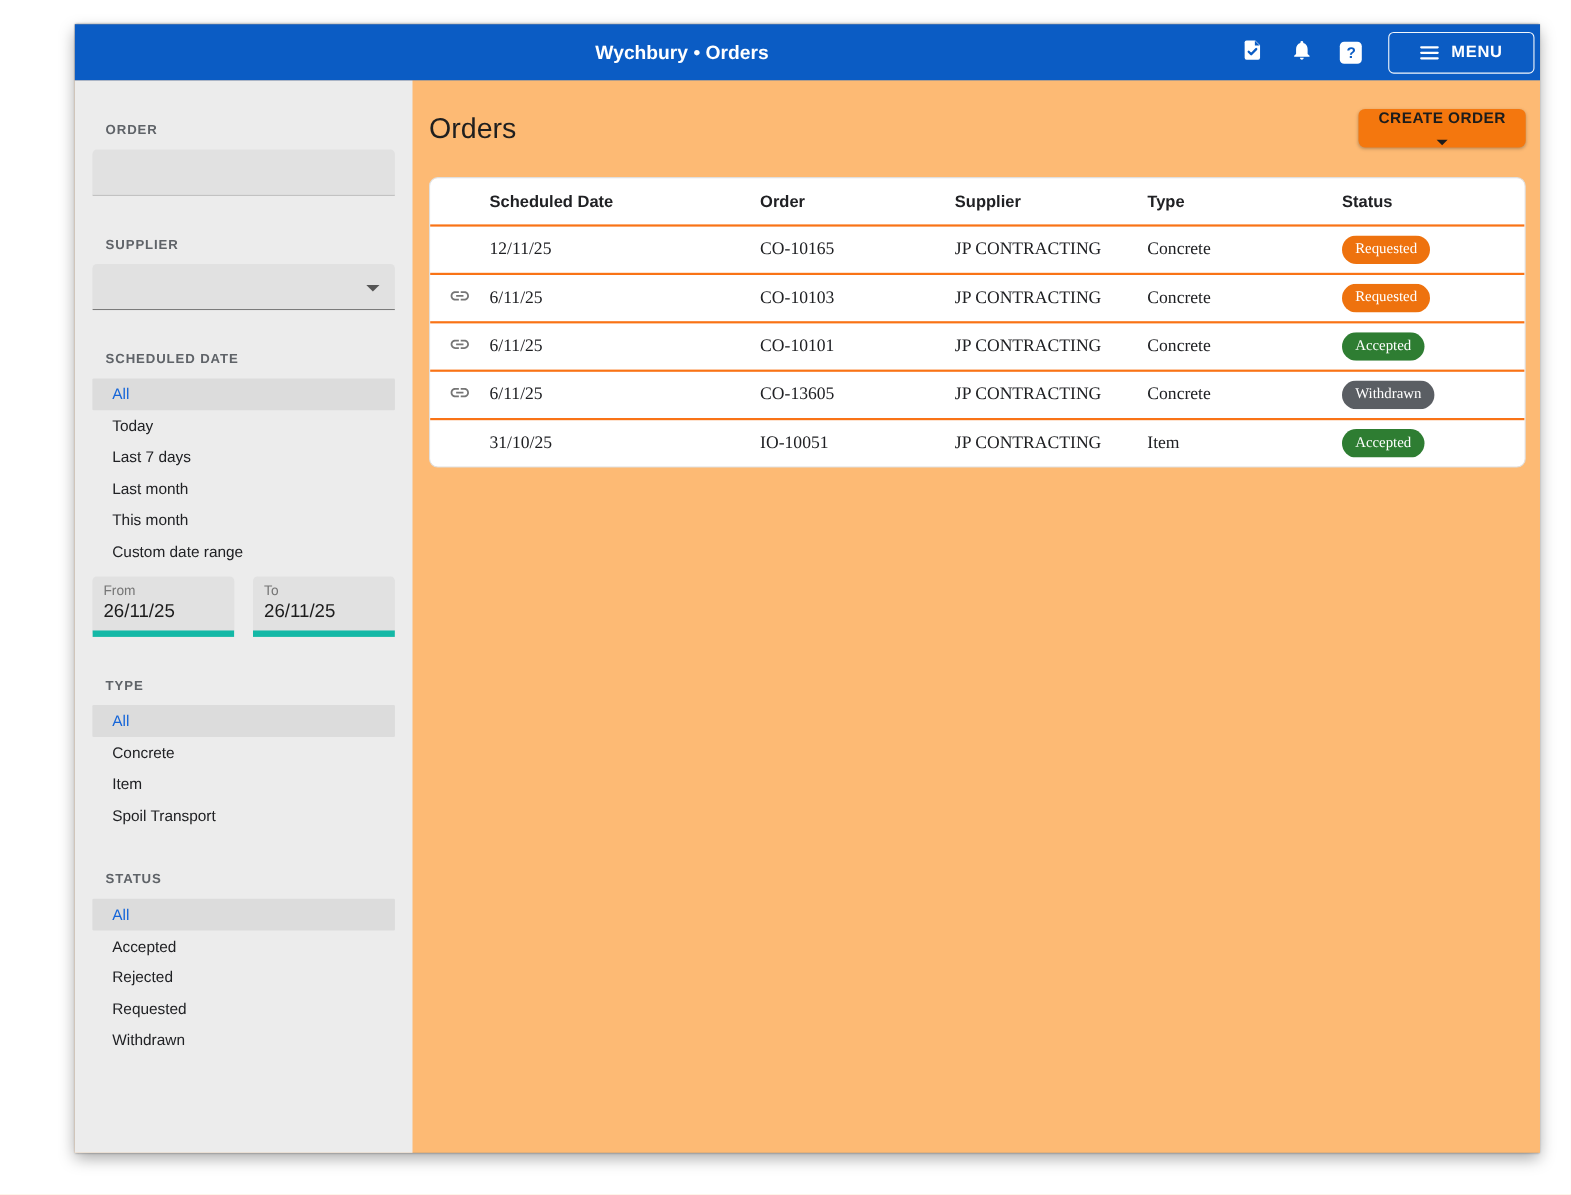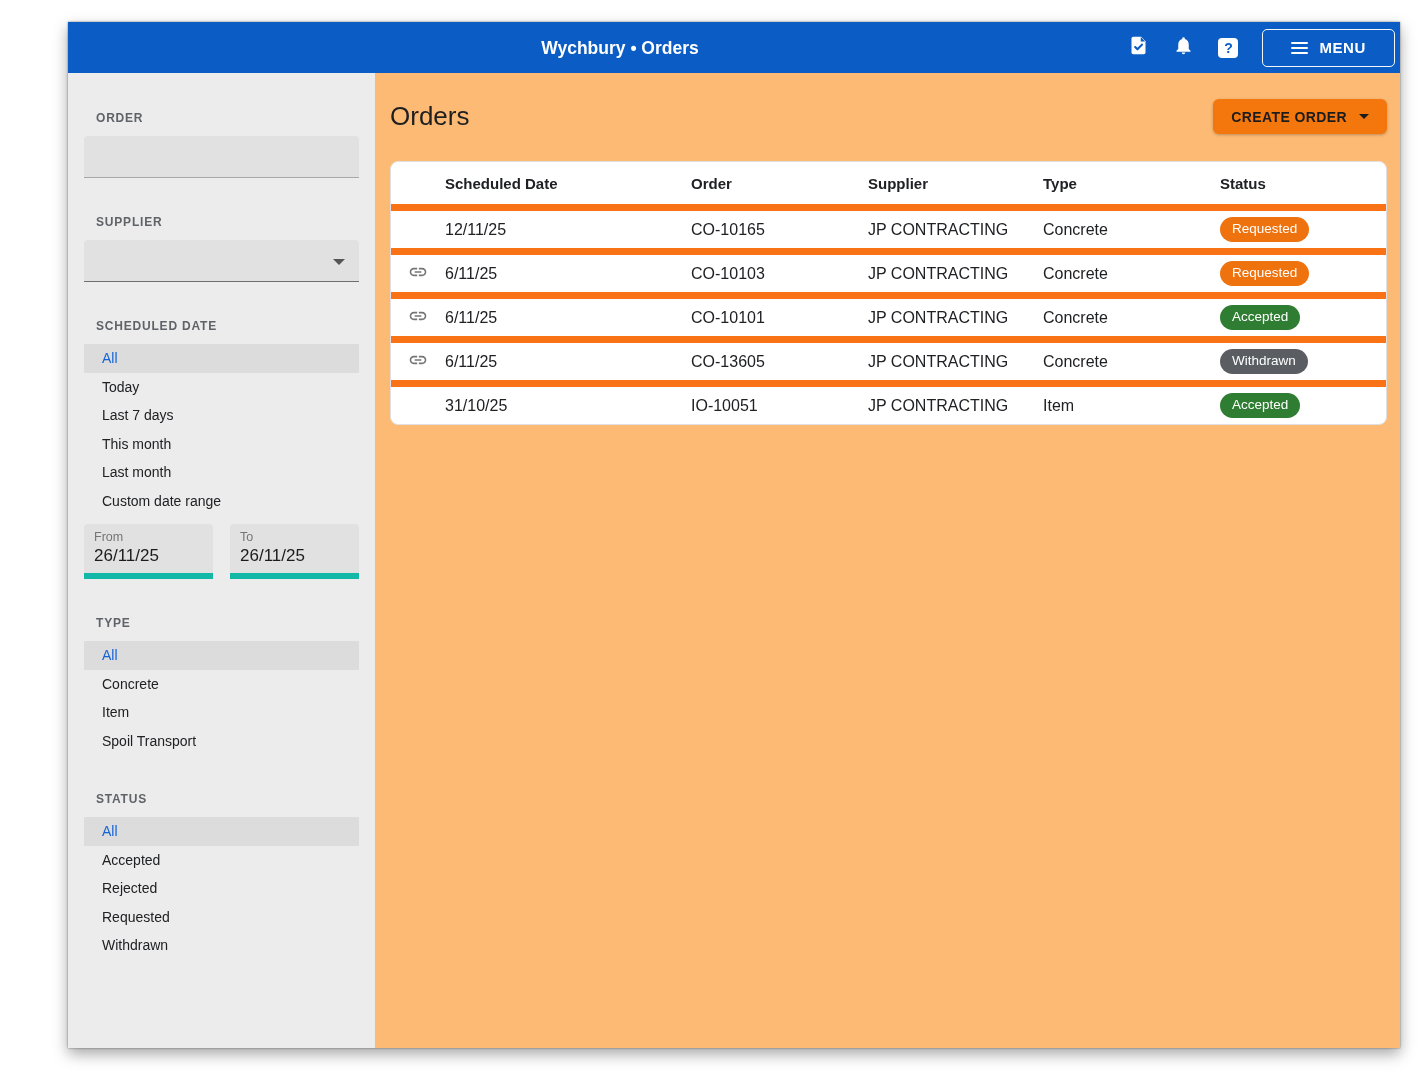--- a/index.html
+++ b/index.html
@@ -110,40 +110,41 @@
   }
   .page-title { font-size: 26px; font-weight: 400; color: #1f1f1f; }
   .create-btn {
     display: flex; align-items: center; gap: 12px;
     background: #f4770e; border: none; border-radius: 6px;
     height: 35px; padding: 0 18px;
     font-family: "Liberation Sans", sans-serif;
     font-size: 14px; font-weight: bold; letter-spacing: 0.4px; color: #1c1c1c;
     box-shadow: 0 1px 3px rgba(0,0,0,0.25);
     cursor: pointer;
+    flex-direction: column;
   }
   .btn-caret {
     width: 0; height: 0;
     border-left: 5px solid transparent; border-right: 5px solid transparent;
     border-top: 5px solid #1c1c1c;
   }
   .table-card {
     margin-top: 27px;
     background: #fff;
     border: 1px solid #e0e0e0; border-radius: 8px;
     overflow: hidden;
   }
   .trow {
     display: grid;
     grid-template-columns: 54px 246px 177px 175px 177px 1fr;
     align-items: center;
     height: 44px;
   }
   .trow.thead { height: 42px; font-weight: bold; font-size: 15px; color: #1f1f1f; }
-  .trow + .trow { border-top: 7px solid #f97316; }
+  .trow + .trow { border-top: 2px solid #f97316; font-family: Liberation Serif, serif; }
   .tcell { font-size: 16px; color: #202124; white-space: nowrap; overflow: hidden; }
   .thead .tcell { font-size: 15px; }
   .icon-cell { display: flex; align-items: center; justify-content: center; }
   .badge {
     display: inline-block; padding: 4px 12px 5px 12px;
     border-radius: 14px; color: #fff; font-size: 13.5px; line-height: 1.2;
   }
   .badge.requested { background: #ee720e; }
   .badge.accepted { background: #2e7d32; }
   .badge.withdrawn { background: #5a5e63; }
@@ -201,22 +202,22 @@
           <span class="select-caret"></span>
         </div>
       </div>
 
       <div class="section">
         <div class="filter-label">SCHEDULED DATE</div>
         <div class="filter-list">
           <div class="filter-item selected">All</div>
           <div class="filter-item">Today</div>
           <div class="filter-item">Last 7 days</div>
+          <div class="filter-item">Last month</div>
           <div class="filter-item">This month</div>
-          <div class="filter-item">Last month</div>
           <div class="filter-item">Custom date range</div>
         </div>
         <div class="date-range">
           <div class="date-field">
             <div class="small-label">From</div>
             <div class="value">26/11/25</div>
           </div>
           <div class="date-field">
             <div class="small-label">To</div>
             <div class="value">26/11/25</div>

